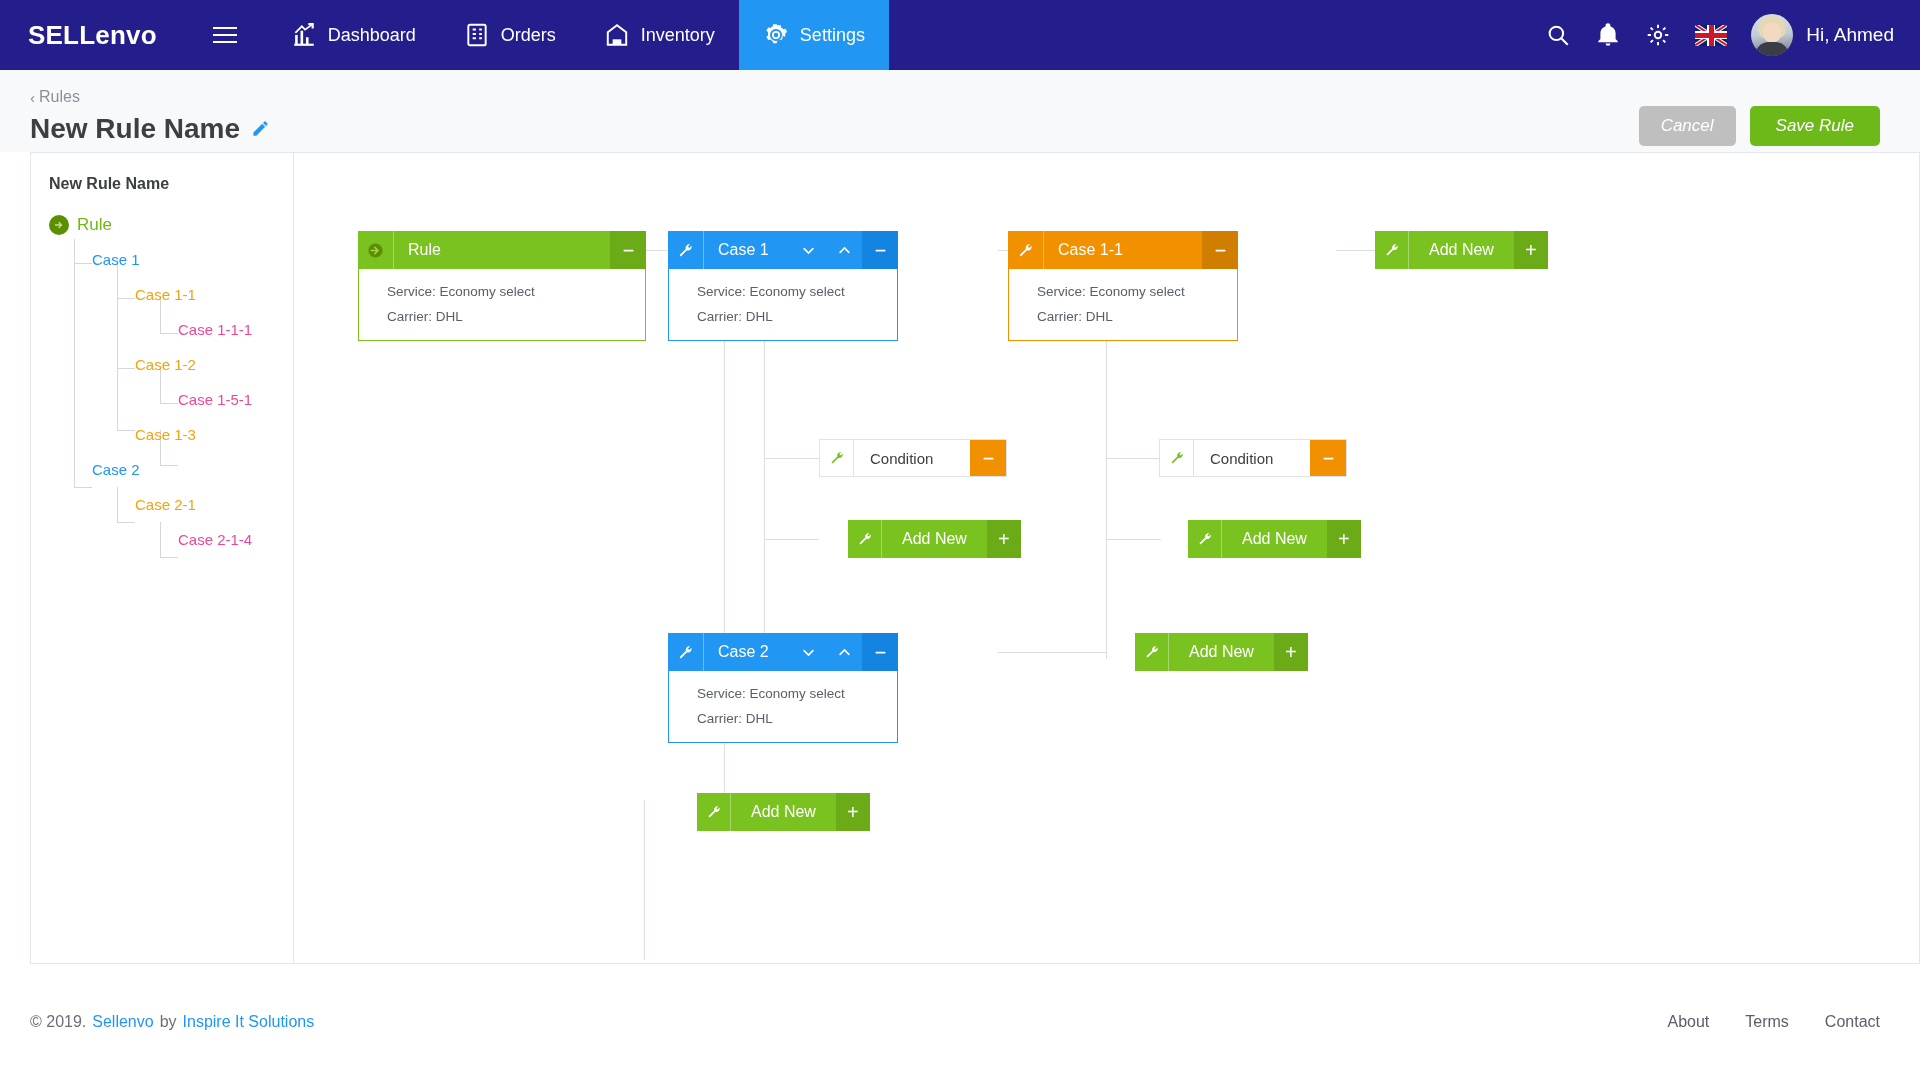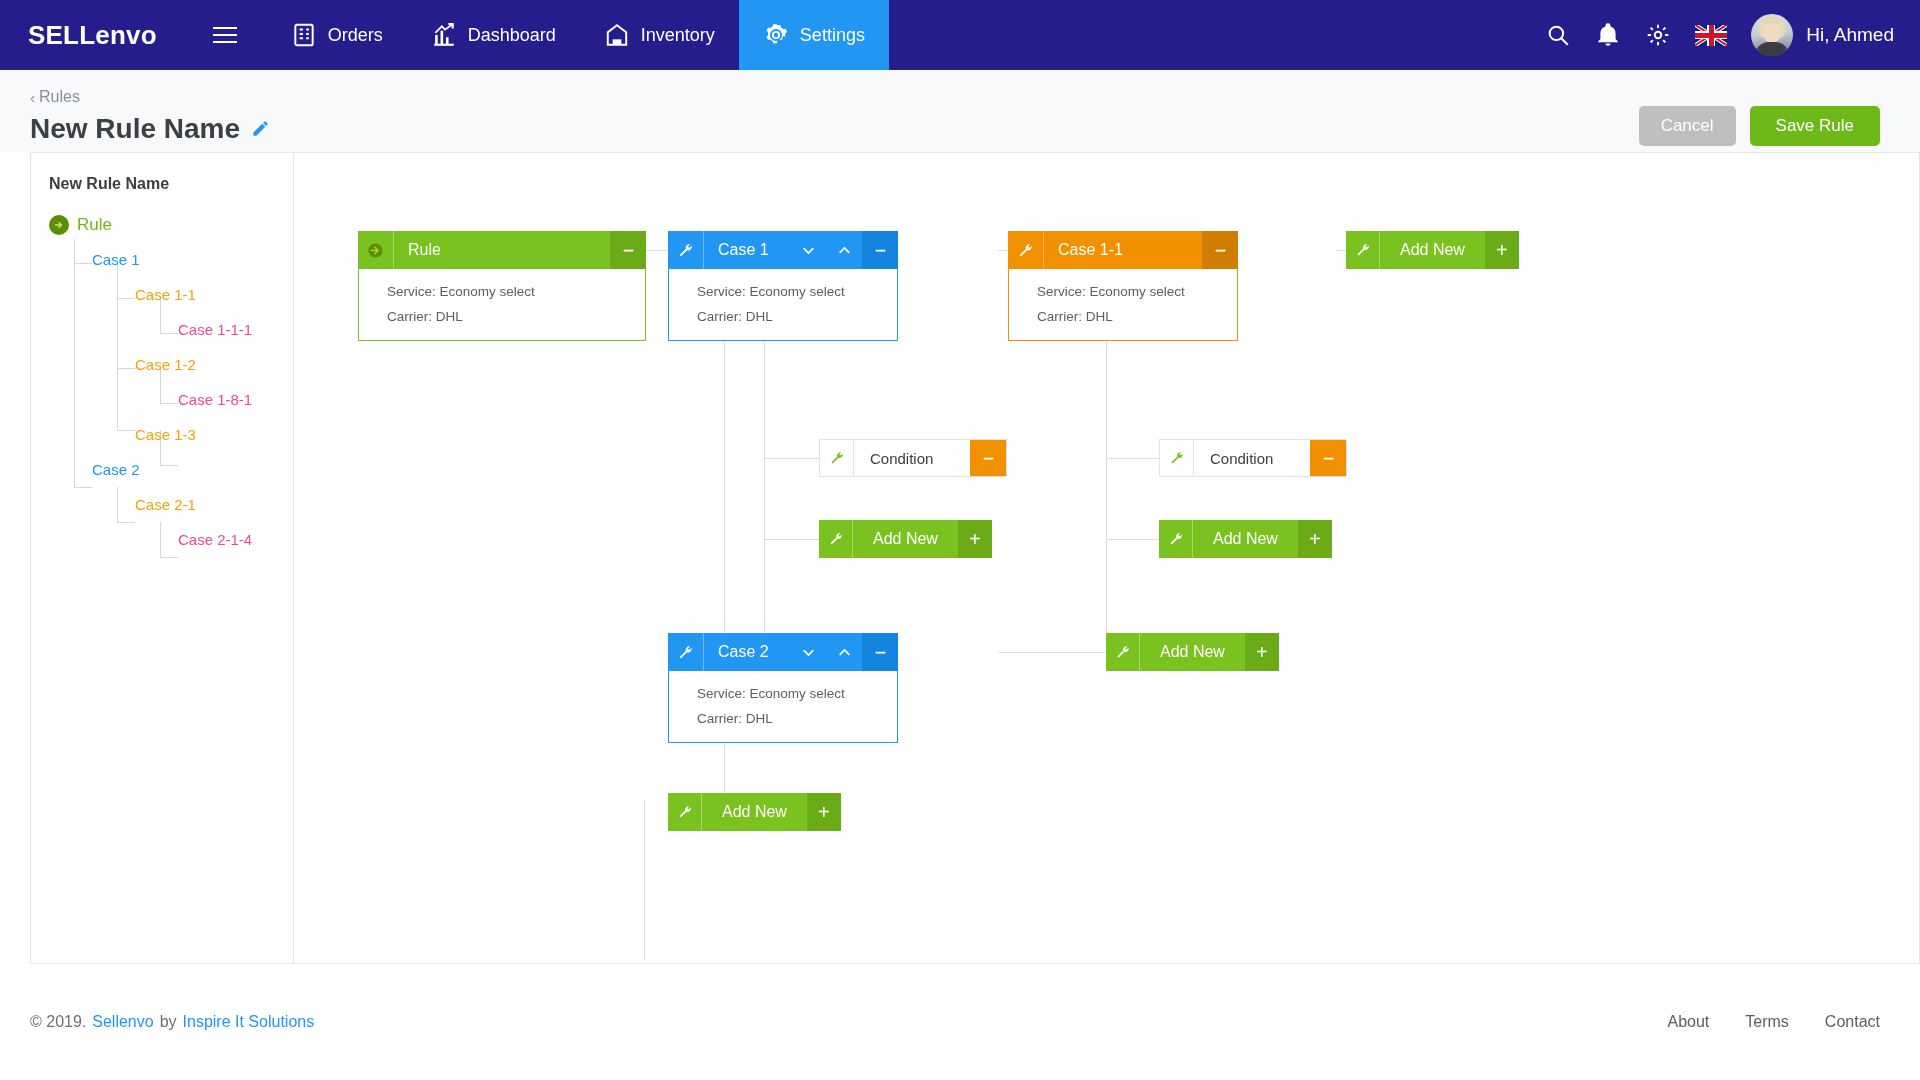--- a/index.html
+++ b/index.html
@@ -92,21 +92,21 @@
     gap: 4px; cursor: pointer;
   }
   .breadcrumb .chev { font-size: 15px; line-height: 1; }
   .titlerow { display: flex; align-items: center; gap: 11px; margin-top: 6px; }
   .pagetitle { font-size: 28px; font-weight: 700; color: #3c4043; }
   .editicon { width: 19px; height: 19px; cursor: pointer; display: block; }
   .headbtns { position: absolute; right: 40px; top: 36px; display: flex; gap: 14px; }
   .btn {
     border: none; border-radius: 5px; color: #fff;
     font-size: 17px; font-family: inherit; cursor: pointer;
-    padding: 0 22px; height: 40px; line-height: 40px;
+    padding: 0 22px; height: 40px; line-height: 40px; font-style: italic;
   }
   .btn-cancel { background: #bfbfbf; }
   .btn-save { background: #6db919; padding: 0 26px; }
 
   
   .workspace {
     display: flex; gap: 0; padding: 0 0 0 30px;
     height: 812px; background: #fff;
   }
   .sidepanel {
@@ -177,21 +177,21 @@
   .blue .ch-btn.dark { background: #1385e0; }
   .blue .card-body { border-color: #2196f3; }
   .orange .card-head { background: #f29100; }
   .orange .ch-btn.dark { background: #d07e00; }
   .orange .card-body { border-color: #f29100; }
 
   
   .addnew {
     position: absolute; display: flex; align-items: stretch;
     height: 38px; background: #7ac21f; color: #fff;
-    font-size: 16px; cursor: pointer; overflow: hidden;
+    font-size: 16px; cursor: pointer; overflow: hidden; margin-left: 29px;
   }
   .addnew .an-icon {
     width: 34px; display: flex; align-items: center; justify-content: center;
     border-right: 1px solid rgba(255,255,255,.35); flex: none;
   }
   .addnew .an-icon svg { width: 16px; height: 16px; display: block; }
   .addnew .an-label { display: flex; align-items: center; padding: 0 20px; }
   .addnew .an-plus {
     width: 34px; background: #6aab17; display: flex;
     align-items: center; justify-content: center; flex: none; font-size: 20px;
@@ -236,37 +236,37 @@
   </div>
   <div class="hamburger">
       <i></i>
       <i></i>
       <i></i>
     </div>
 
   <div class="navitems">
     <div class="navitem">
       <span class="navicon">
-        <svg viewBox="0 0 24 24" fill="none" stroke="#fff" stroke-width="1.8">
-            <rect x="4" y="2.5" width="16" height="19" rx="1.5"></rect>
-            <path d="M8 7h3M8 11h3M8 15h3M14 7h2.5M14 11h2.5M14 15h2.5"></path>
-          </svg>
-      </span>
-      <span>Orders</span>
-    </div>
-    <div class="navitem">
-      <span class="navicon">
         <svg viewBox="0 0 24 24" fill="none" stroke="#fff" stroke-width="2">
             <path d="M3 21h18"></path>
             <path d="M5 21V12M10 21V8M15 21V14" stroke-width="2.4"></path>
             <path d="M4 10 L10 4 L13 7 L20 2" stroke-width="1.6"></path>
             <path d="M16 2h4v4"></path>
           </svg>
       </span>
       <span>Dashboard</span>
+    </div>
+    <div class="navitem">
+      <span class="navicon">
+        <svg viewBox="0 0 24 24" fill="none" stroke="#fff" stroke-width="1.8">
+            <rect x="4" y="2.5" width="16" height="19" rx="1.5"></rect>
+            <path d="M8 7h3M8 11h3M8 15h3M14 7h2.5M14 11h2.5M14 15h2.5"></path>
+          </svg>
+      </span>
+      <span>Orders</span>
     </div>
     <div class="navitem">
       <span class="navicon">
         <svg viewBox="0 0 24 24" fill="none" stroke="#fff" stroke-width="1.8">
             <path d="M3.5 9.5 12 3l8.5 6.5V21H3.5z"></path>
             <path d="M8 21v-5h8v5" fill="#fff" stroke="none"></path>
           </svg>
       </span>
       <span>Inventory</span>
     </div>
@@ -378,21 +378,21 @@
       <div class="tnode lvl2">
         <span class="lbl node-case2">Case 1-1</span>
       </div>
       <div class="tnode lvl3">
         <span class="lbl node-case3">Case 1-1-1</span>
       </div>
       <div class="tnode lvl2">
         <span class="lbl node-case2">Case 1-2</span>
       </div>
       <div class="tnode lvl3">
-        <span class="lbl node-case3">Case 1-8-1</span>
+        <span class="lbl node-case3">Case 1-5-1</span>
       </div>
       <div class="tnode lvl2">
         <span class="lbl node-case2">Case 1-3</span>
       </div>
       <div class="tnode lvl1">
         <span class="lbl node-case1">Case 2</span>
       </div>
       <div class="tnode lvl2">
         <span class="lbl node-case2">Case 2-1</span>
       </div>

